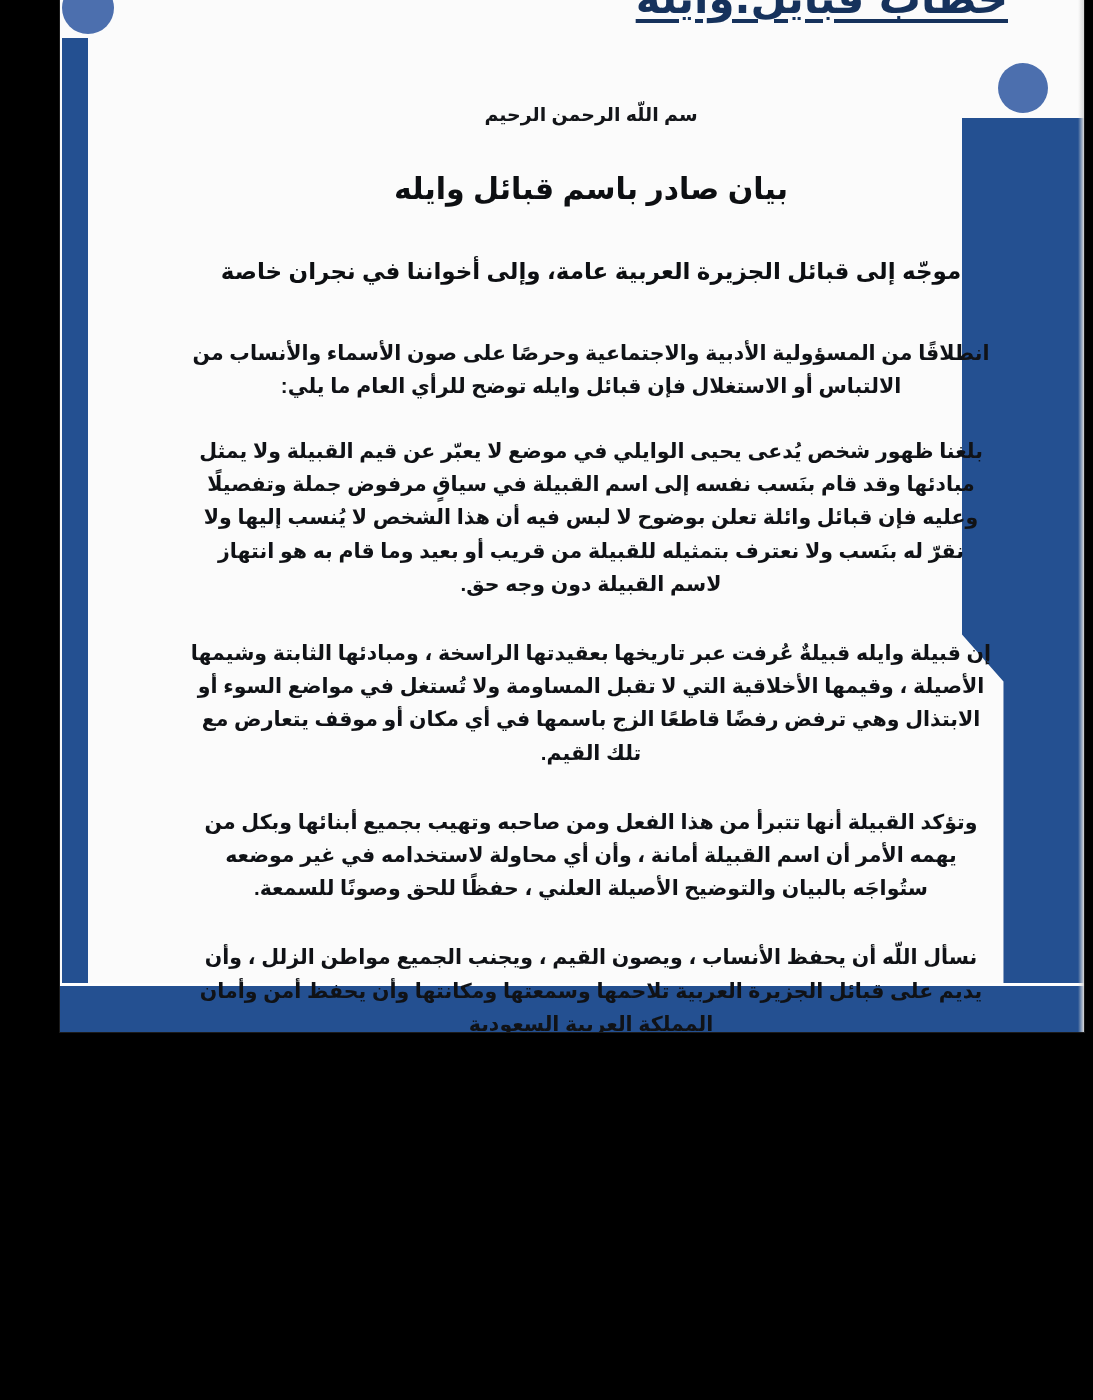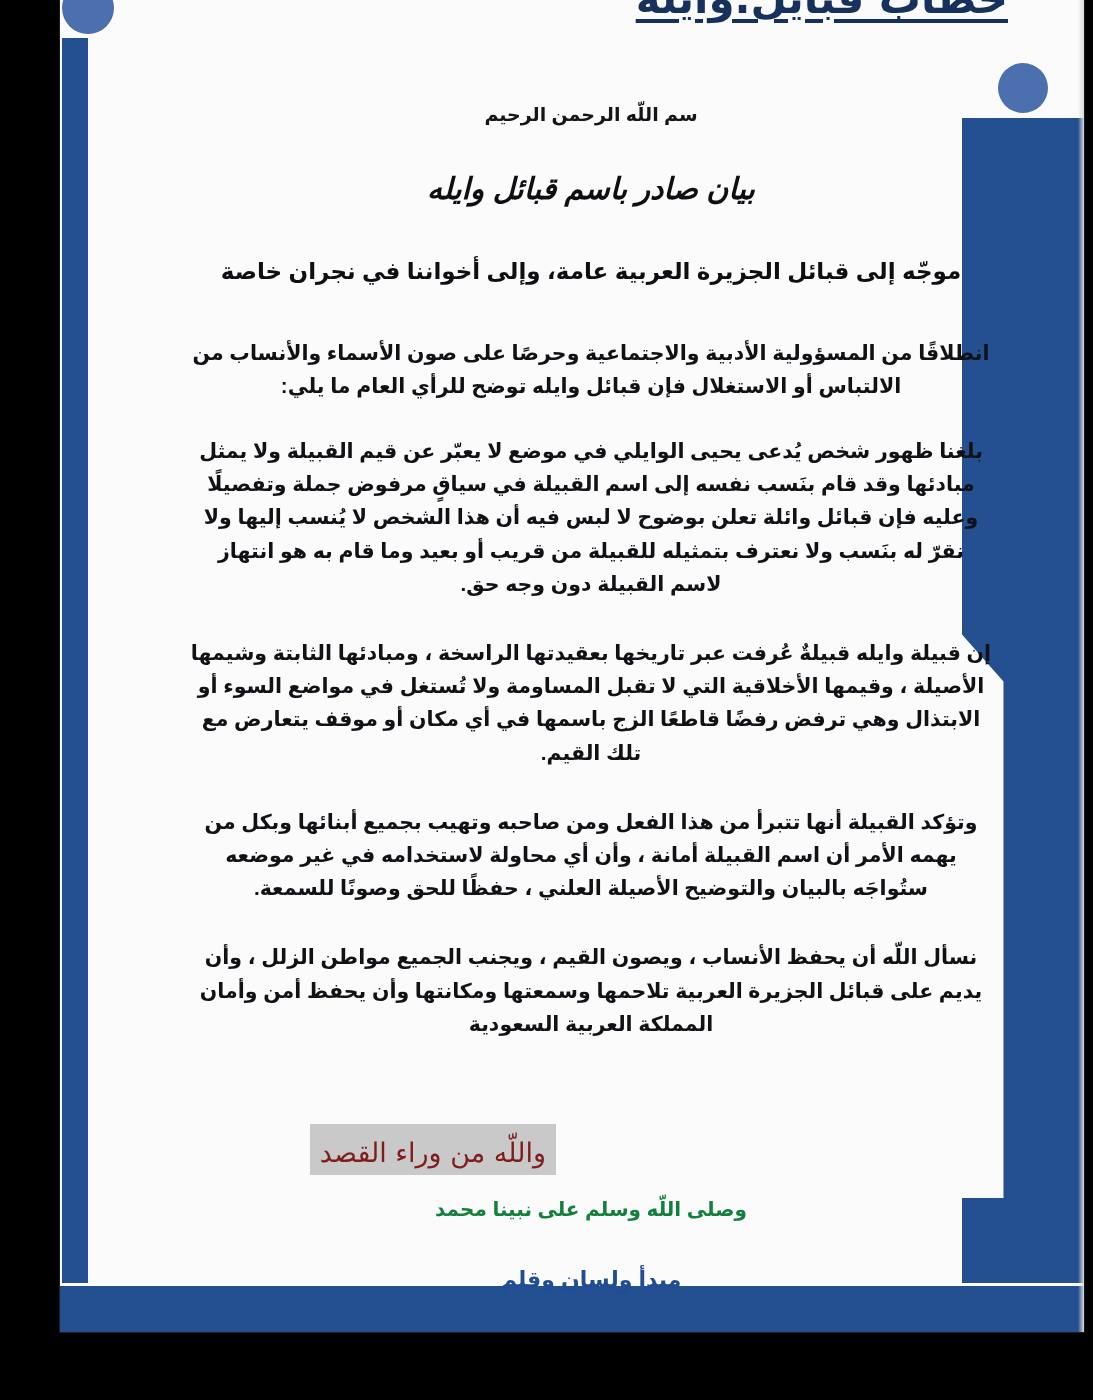--- a/index.html
+++ b/index.html
@@ -22,21 +22,21 @@
     inset: 0;
     background: #000000;
   }
 
   
   #sheet {
     position: absolute;
     left: 60px;
     top: 0px;
     width: 1024px;
-    height: 1332px;
+    height: 1032px;
     background: #fbfbfb;
     overflow: hidden;
     box-shadow: 0 0 0 1px #1b1b1b;
   }
 
   
   #sheet::after {
     content: "";
     position: absolute;
     right: 0; top: 0; bottom: 0;
@@ -137,21 +137,20 @@
     margin: 0 0 44px 0;
     line-height: 1.2;
   }
 
   .doc-title {
     font-size: 30px;
     font-weight: 700;
     color: #0d0f12;
     margin: 0 0 50px 0;
     line-height: 1.2;
-    font-style: italic;
   }
 
   .addressed-to {
     font-size: 23px;
     font-weight: 700;
     color: #0d0f12;
     margin: 0 0 50px 0;
     line-height: 1.25;
   }
 

